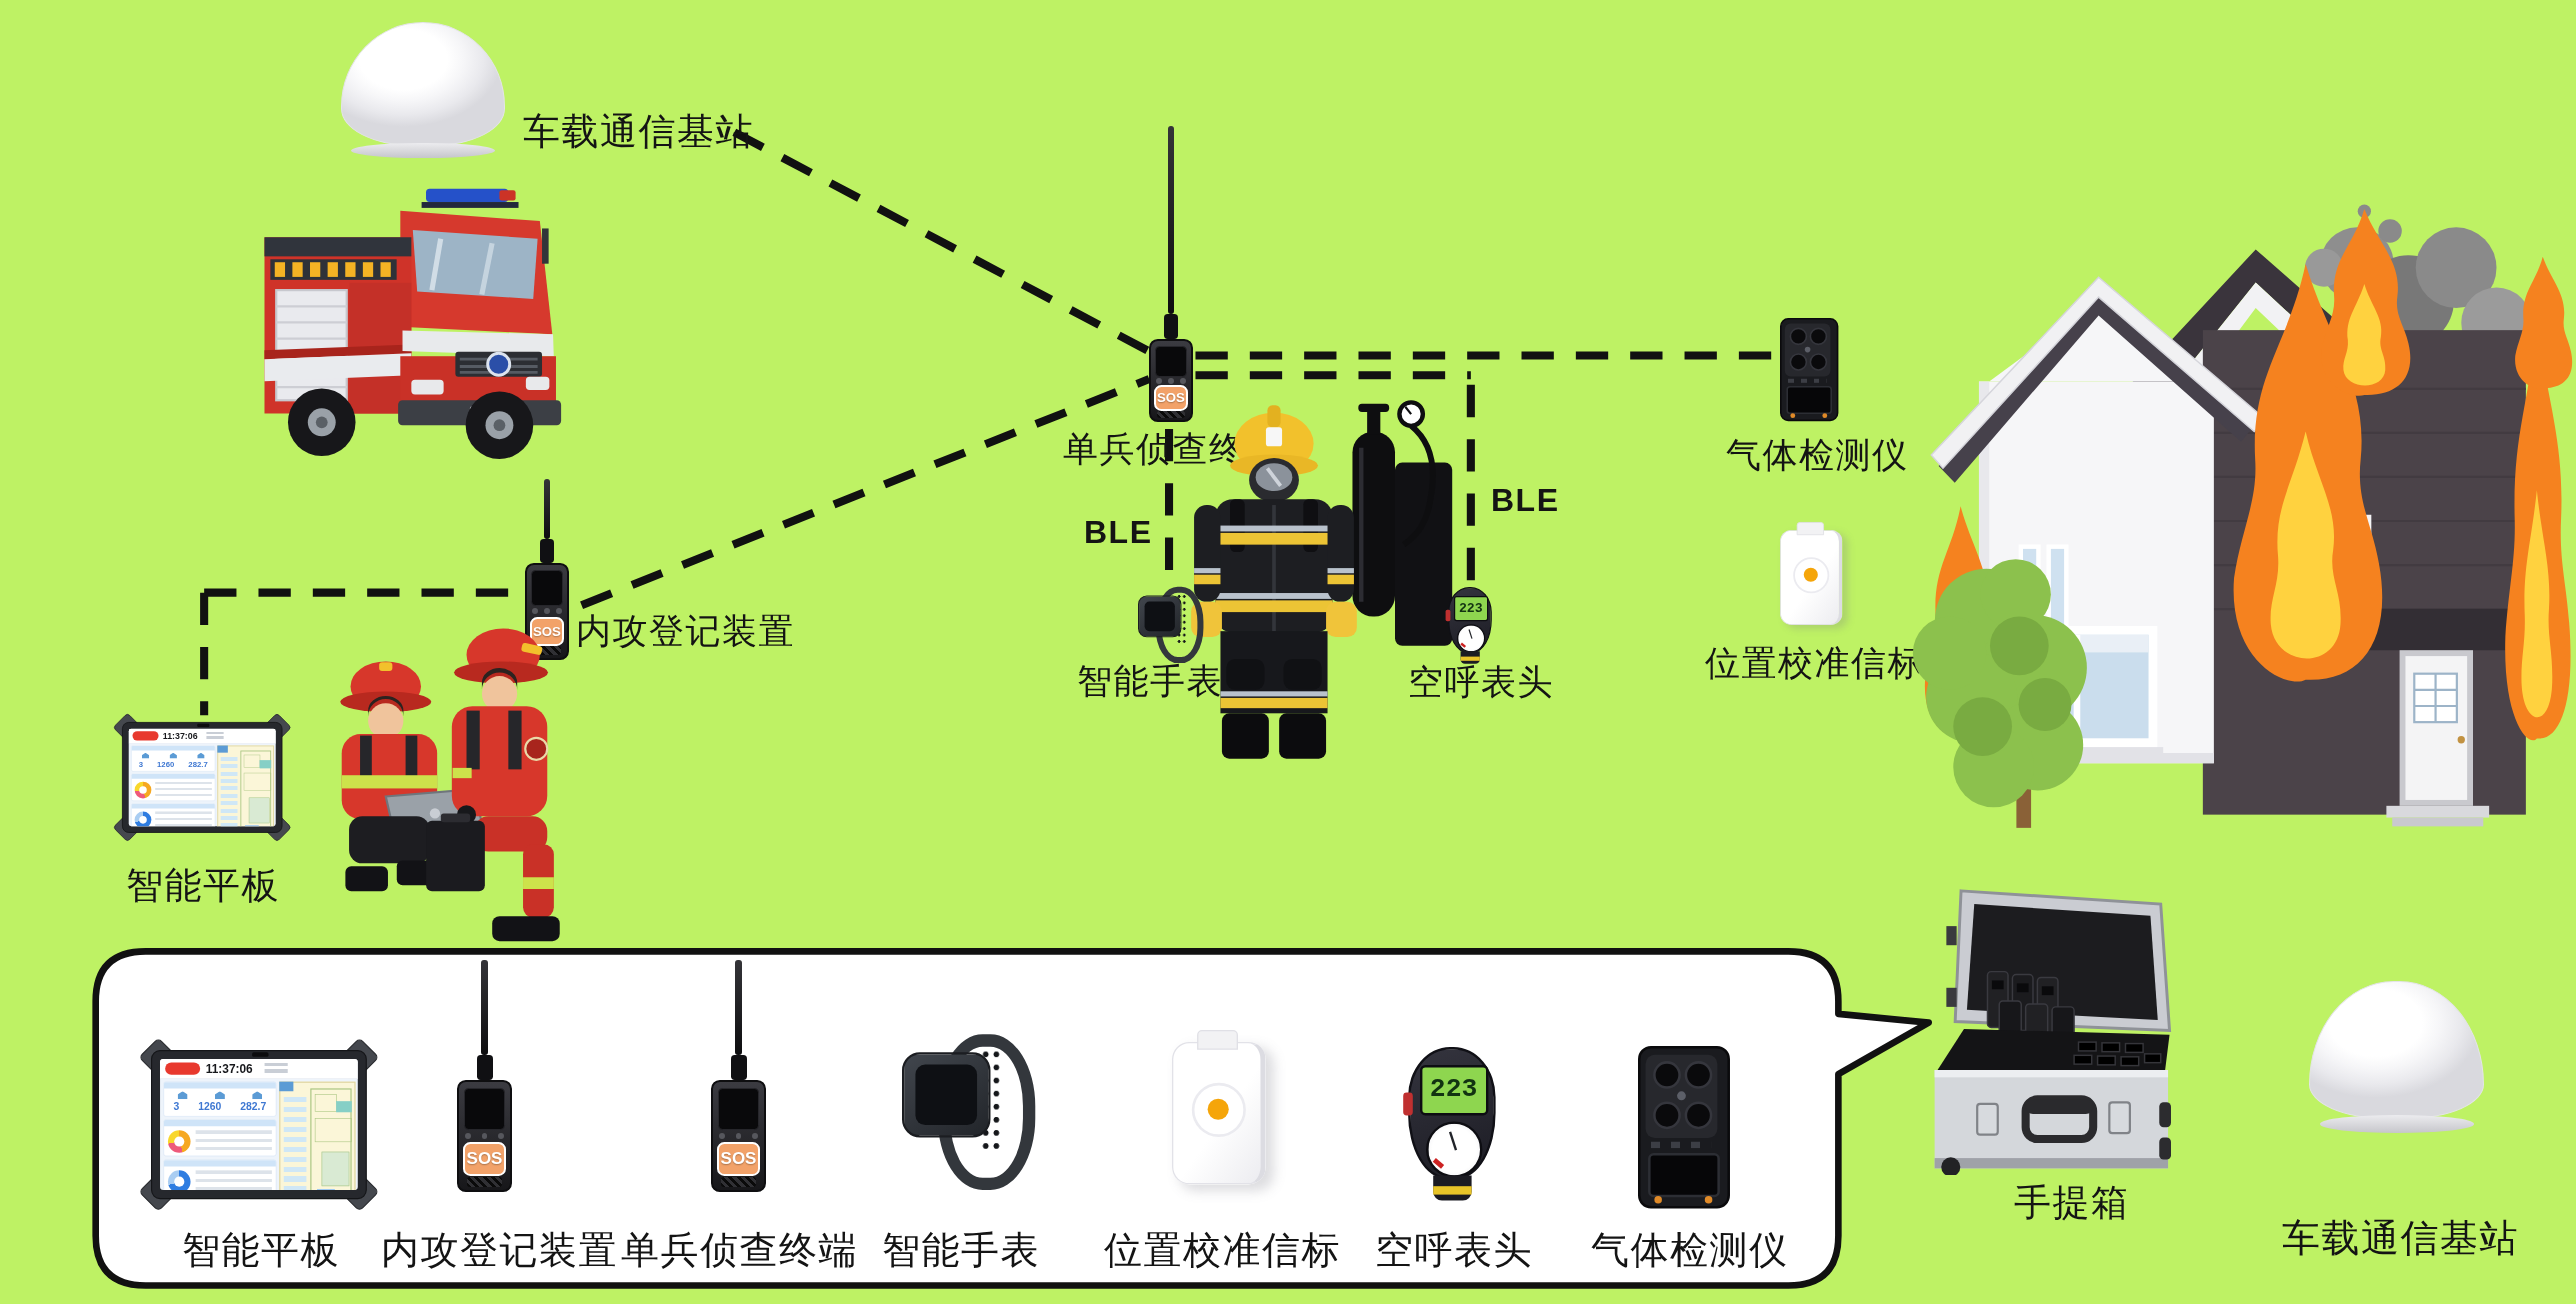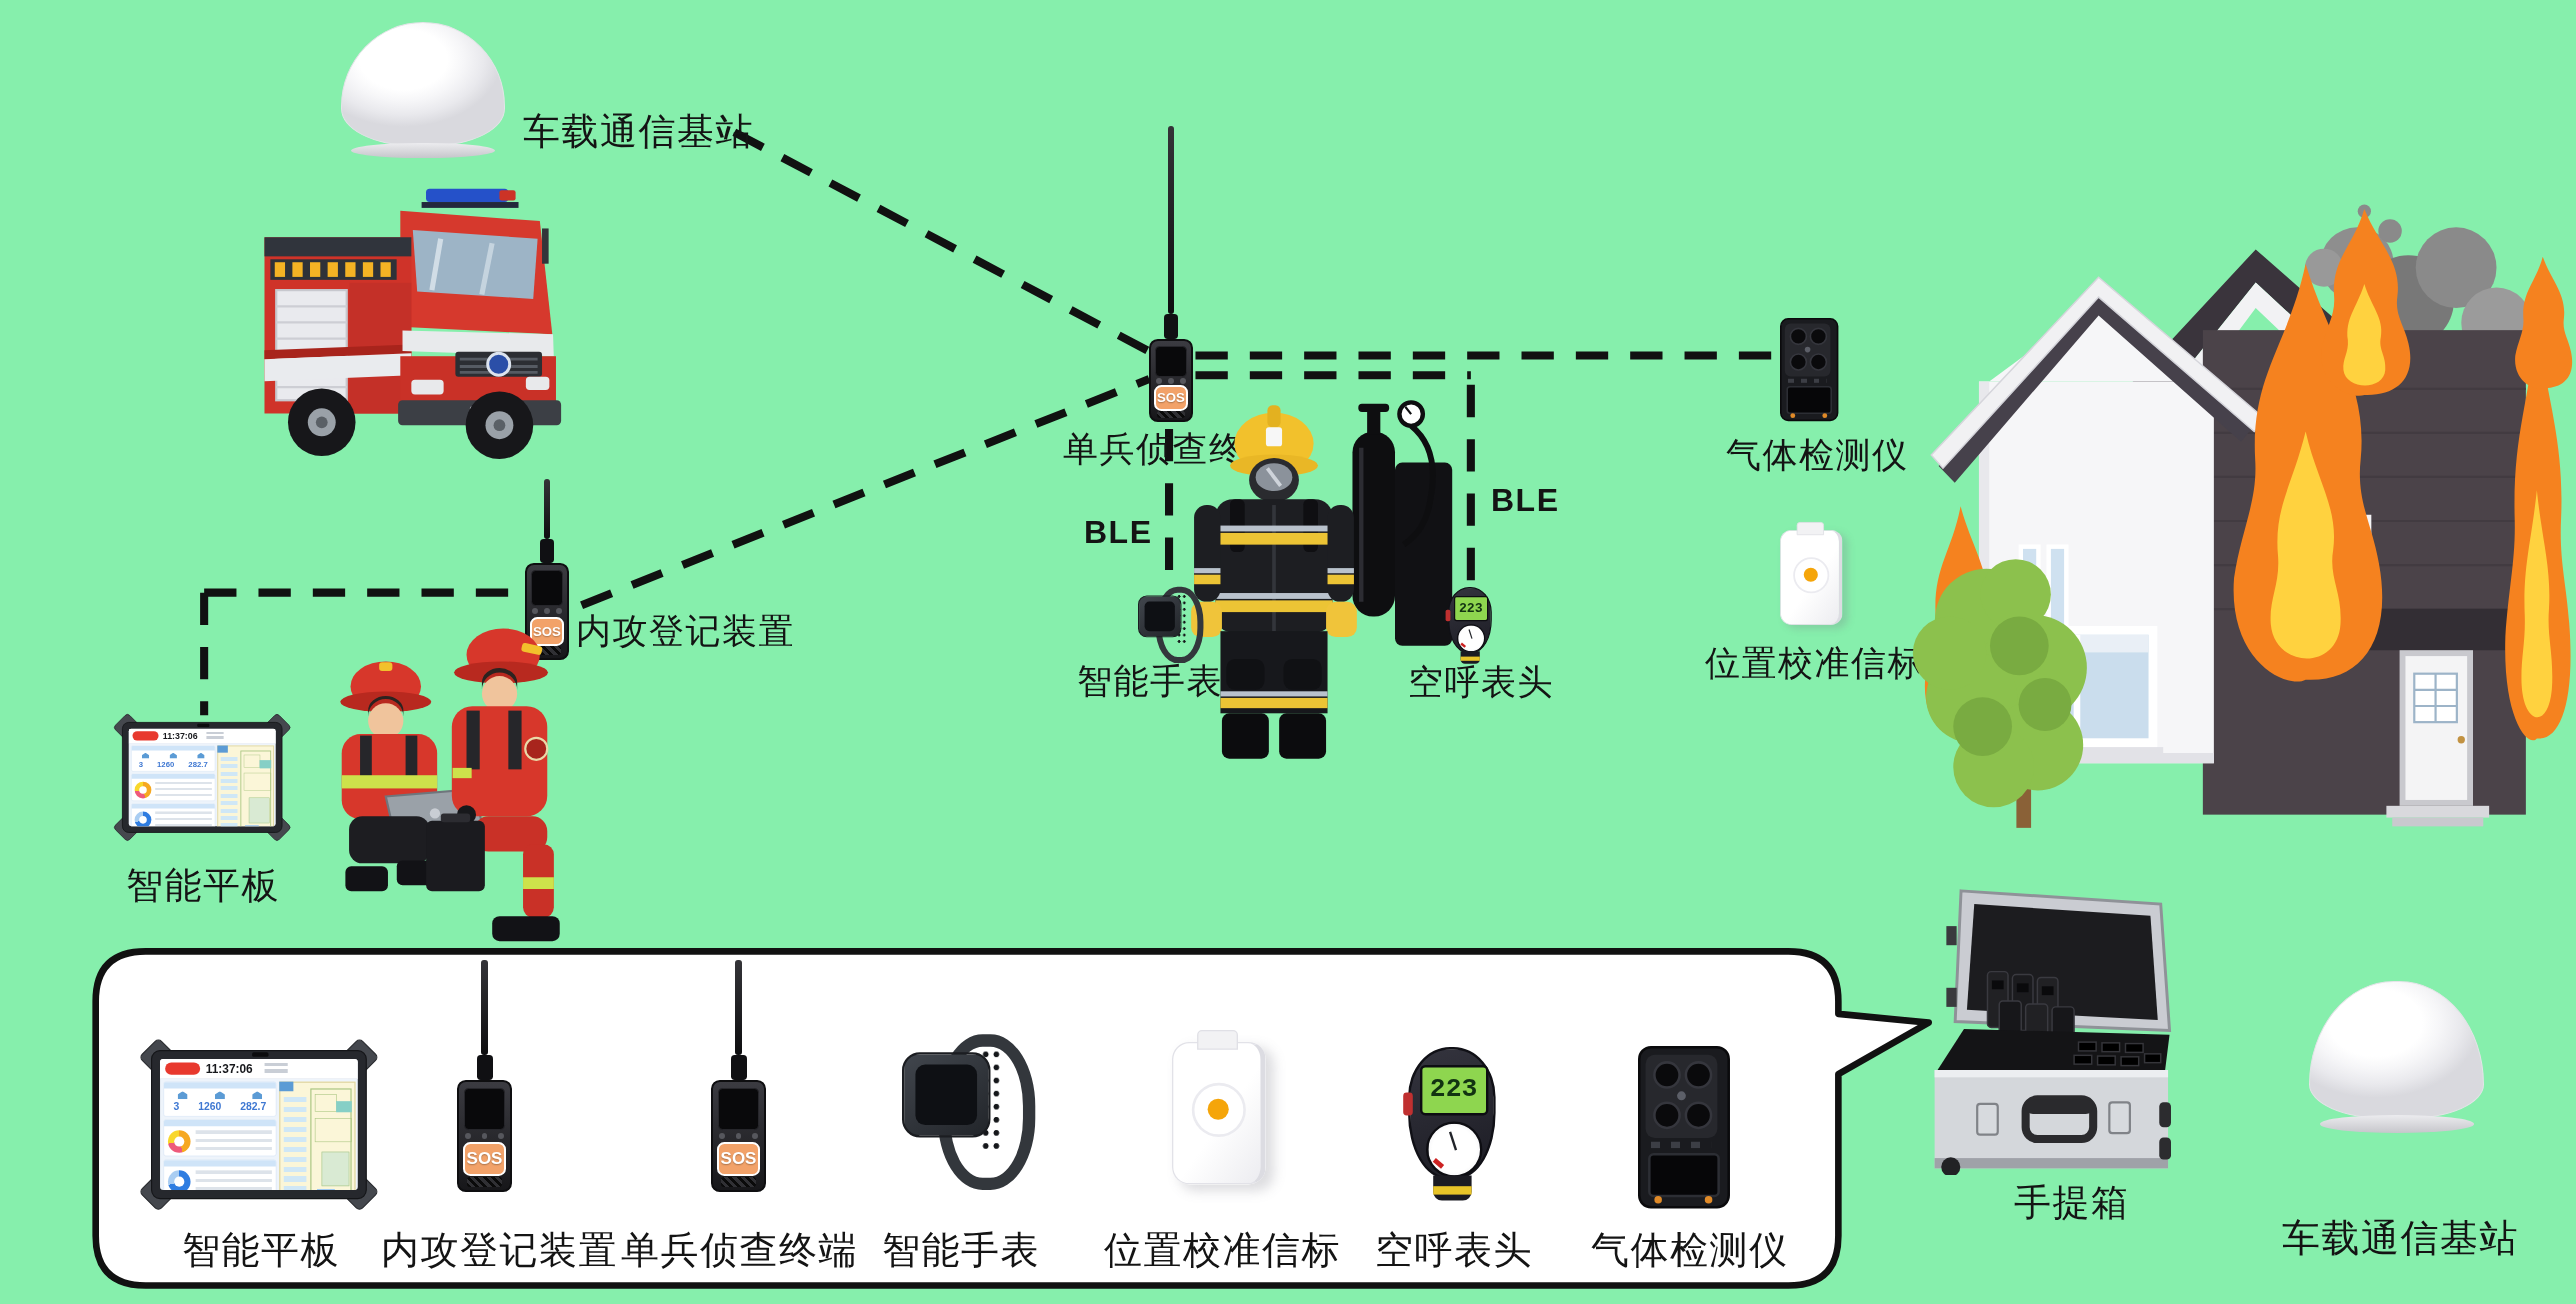--- a/index.html
+++ b/index.html
@@ -1,16 +1,16 @@
 <!DOCTYPE html>
 <html style="font-size:11.7px"><head>
 <meta charset="utf-8">
 <style>
   html,body{margin:0;padding:0;background:#ffffff;}
-  #canvas{position:relative;width:2576px;height:1305px;background:#86efac;overflow:hidden;
+  #canvas{position:relative;width:2576px;height:1305px;background:#bef264;overflow:hidden;
           font-family:"Liberation Sans","DejaVu Sans",sans-serif;}
   .abs{position:absolute;}
   .lbl{position:absolute;color:#141414;font-weight:500;white-space:nowrap;letter-spacing:1.5px;}
 
   
   .radio{position:absolute;}
   .whip{margin:0 auto;width:5.9px;background:linear-gradient(180deg,#343438,#0d0d0f);border-radius:2.9px;}
   .whipbase{margin:0 auto;width:13.2px;background:#101013;border-radius:3.7px;}
   .rbody{position:relative;background:linear-gradient(180deg,#3b3b41,#17171a);border:2.2px solid #0e0e10;border-radius:8.8px;box-sizing:border-box;}
   .rscreen{position:absolute;left:9%;right:9%;top:6%;height:37%;background:#09090b;border:1.5px solid #26262b;border-radius:4.4px;}

